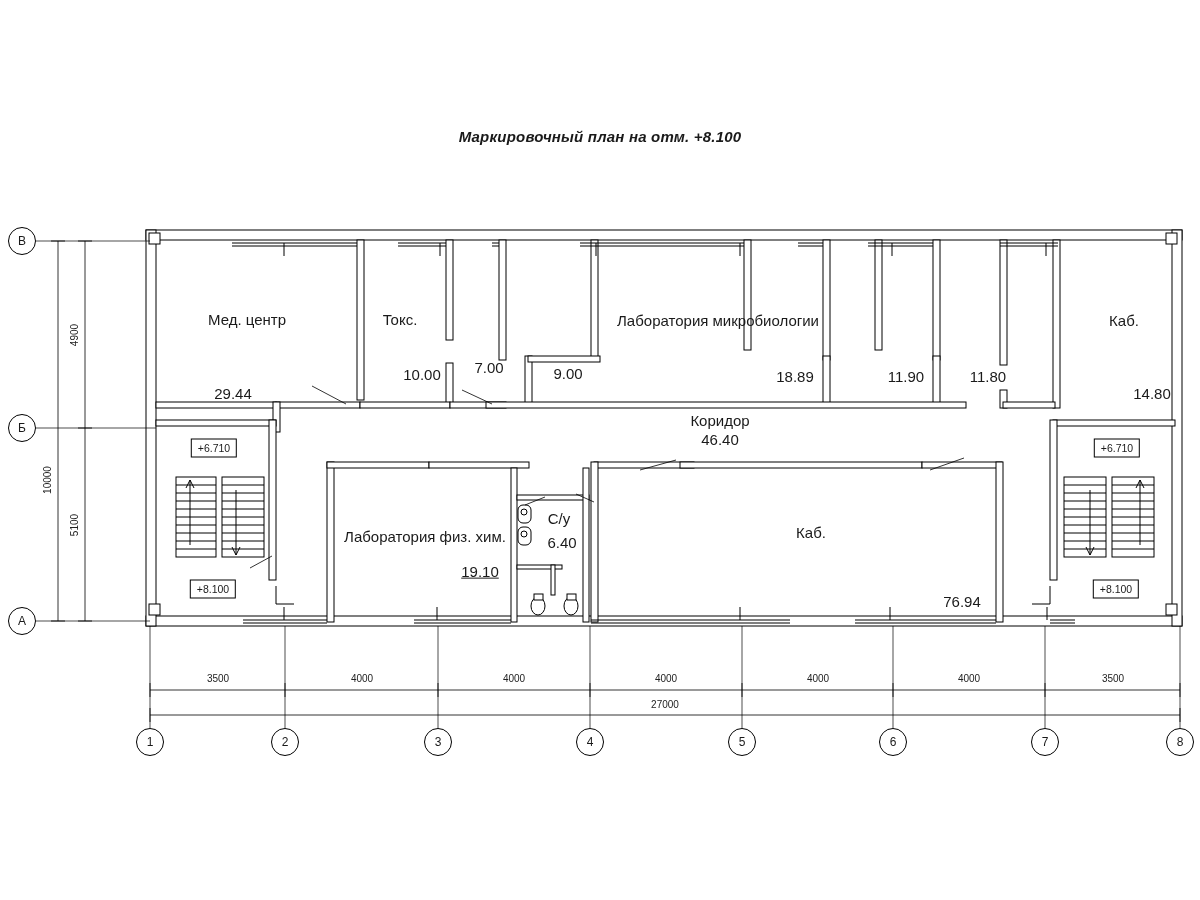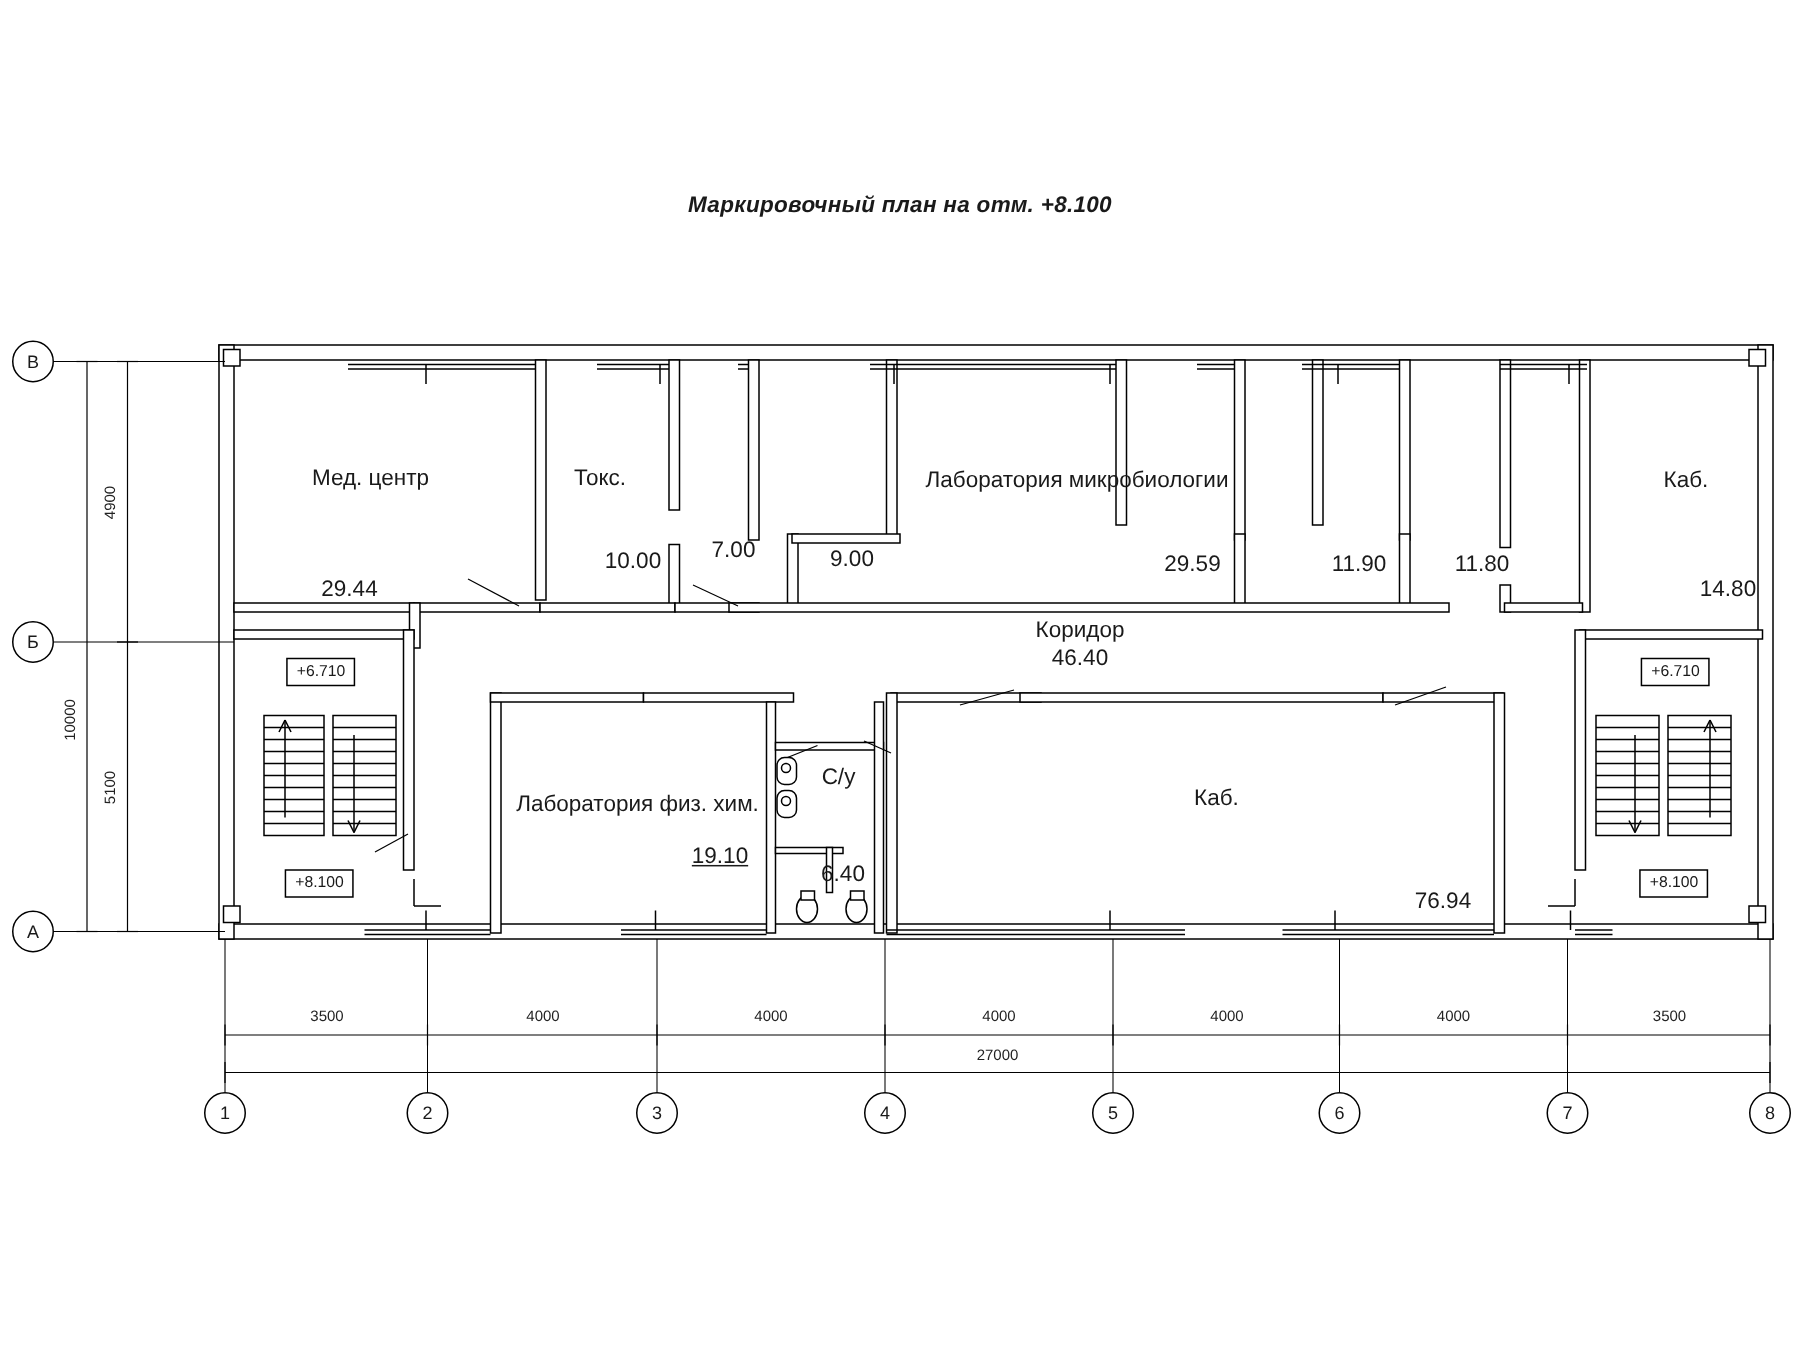--- a/index.html
+++ b/index.html
@@ -343,36 +343,36 @@
   <div class="lbl" style="left:247px; top:320px;">Мед. центр</div>
   <div class="lbl" style="left:233px; top:394px;">29.44</div>
 
   <div class="lbl" style="left:400px; top:320px;">Токс.</div>
   <div class="lbl" style="left:422px; top:375px;">10.00</div>
 
   <div class="lbl" style="left:489px; top:368px;">7.00</div>
   <div class="lbl" style="left:568px; top:374px;">9.00</div>
 
   <div class="lbl" style="left:718px; top:321px;">Лаборатория микробиологии</div>
-  <div class="lbl" style="left:795px; top:377px;">29.59</div>
+  <div class="lbl" style="left:795px; top:377px;">18.89</div>
 
   <div class="lbl" style="left:906px; top:377px;">11.90</div>
   <div class="lbl" style="left:988px; top:377px;">11.80</div>
 
   <div class="lbl" style="left:1124px; top:321px;">Каб.</div>
   <div class="lbl" style="left:1152px; top:394px;">14.80</div>
 
   <div class="lbl" style="left:720px; top:421px;">Коридор</div>
   <div class="lbl" style="left:720px; top:440px;">46.40</div>
 
   <div class="lbl" style="left:425px; top:537px;">Лаборатория физ. хим.</div>
   <div class="lbl" style="left:480px; top:572px;text-decoration:underline;">19.10</div>
 
   <div class="lbl" style="left:559px; top:519px;">С/у</div>
-  <div class="lbl" style="left:562px; top:543px;margin-top:41px;">6.40</div>
+  <div class="lbl" style="left:562px; top:543px;">6.40</div>
 
   <div class="lbl" style="left:811px; top:533px;">Каб.</div>
   <div class="lbl" style="left:962px; top:602px;">76.94</div>
 
   <div class="elev" style="left:214px; top:448px;">+6.710</div>
   <div class="elev" style="left:213px; top:589px;">+8.100</div>
   <div class="elev" style="left:1117px; top:448px;">+6.710</div>
   <div class="elev" style="left:1116px; top:589px;">+8.100</div>
 
   <div class="lbl dim" style="left:218px; top:679px;">3500</div>

